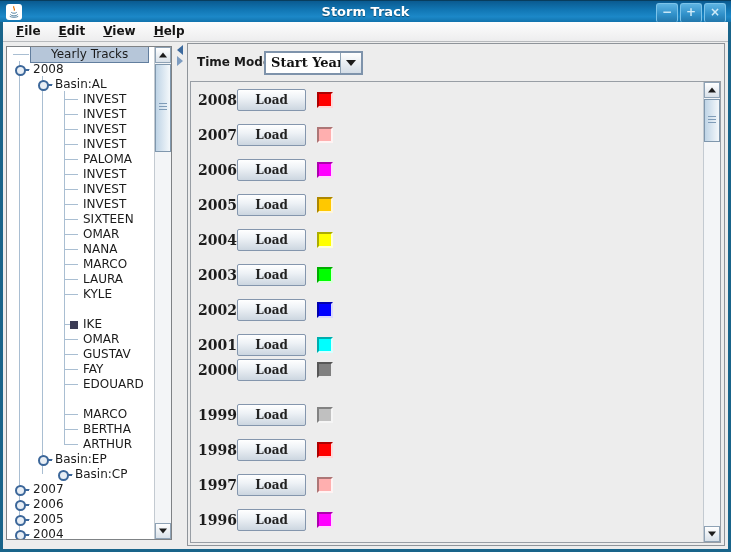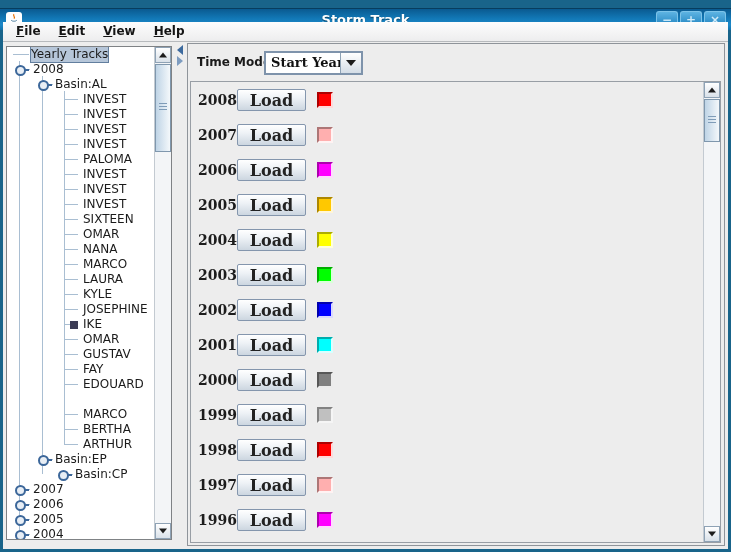--- a/index.html
+++ b/index.html
@@ -1,18 +1,18 @@
 <!DOCTYPE html>
 <html><head>
 <meta charset="utf-8">
 <style>
   html,body{margin:0;padding:0;background:#555;}
   #window{position:relative;width:731px;height:552px;background:#19648a;font-family:"DejaVu Sans","Liberation Sans",sans-serif;overflow:hidden;}
   
-  .titlebar{position:absolute;left:0;top:8px;width:731px;height:22px;
+  .titlebar{position:absolute;left:0;top:0;width:731px;height:22px;
     background:linear-gradient(180deg,#0a5a90 0%,#1278b6 45%,#1c88c8 75%,#1173ad 100%);
     border-top:1px solid #083d5e;box-sizing:border-box;}
   .java-icon{position:absolute;left:6px;top:3px;width:16px;height:16px;background:#fff;border-radius:3px;
     display:flex;align-items:center;justify-content:center;}
   .win-title{position:absolute;left:0;top:0;width:100%;height:22px;line-height:22px;text-align:center;
     color:#fff;font-weight:bold;font-size:13px;text-shadow:0 1px 1px rgba(0,0,0,.45);}
   .win-controls{position:absolute;right:5px;top:2px;display:flex;gap:2px;}
   .win-btn{width:22px;height:19px;border-radius:3px 3px 2px 2px;
     background:linear-gradient(180deg,#5db3e2 0%,#2f8fc8 60%,#2377ab 100%);
     border:1px solid #7cc3e9;border-bottom:none;box-sizing:border-box;
@@ -30,21 +30,21 @@
     border:1px solid #7f8285;box-sizing:border-box;overflow:hidden;}
   .tree-canvas{position:absolute;left:0;top:0;right:17px;bottom:0;overflow:hidden;}
   .tree-vline{position:absolute;width:1px;background:#a9bed2;}
   .tree-row{position:absolute;left:0;width:100%;height:15px;font-size:12px;color:#1b1b1b;line-height:15px;white-space:nowrap;cursor:default;}
   .tree-stub{position:absolute;top:7px;height:1px;background:#a9bed2;}
   .tree-handle{position:absolute;top:3px;width:7px;height:7px;border:2px solid #3c679a;border-radius:50%;
     background:#e8eef5;box-sizing:content-box;}
   .tree-handle::after{content:"";position:absolute;left:7px;top:2px;width:5px;height:2px;background:#3c679a;}
   .leaf-square{position:absolute;top:4px;width:8px;height:8px;background:#3c3c55;}
   .tree-label{position:absolute;top:0;}
-  .tree-row.selected .tree-label{background:#b6c6d9;border:1px solid #627e9e;margin:-1px 16px 0 -3px;padding:0 0;}
+  .tree-row.selected .tree-label{background:#b6c6d9;border:1px solid #627e9e;margin:-1px 16px 0 -3px;padding:0 20px;}
   
   .vscroll{position:absolute;right:0;top:0;bottom:0;width:17px;background:#f3f5f7;border-left:1px solid #c3cad1;box-sizing:border-box;}
   .sb-btn{position:absolute;left:0;width:16px;height:16px;background:linear-gradient(180deg,#ffffff,#d9e1e9);
     border:1px solid #8ea2b5;box-sizing:border-box;cursor:pointer;}
   .sb-btn.up{top:0;}
   .sb-btn.down{bottom:0;}
   .tri{position:absolute;left:50%;top:50%;width:0;height:0;transform:translate(-50%,-50%);}
   .tri.t-up{border-left:4px solid transparent;border-right:4px solid transparent;border-bottom:5px solid #1c1c1c;}
   .tri.t-down{border-left:4px solid transparent;border-right:4px solid transparent;border-top:5px solid #1c1c1c;}
   .sb-thumb{position:absolute;left:0;width:16px;background:linear-gradient(90deg,#bfd4e6,#f4f8fb);
@@ -67,21 +67,21 @@
     color:#111;line-height:20px;padding-left:5px;white-space:nowrap;overflow:hidden;}
   .combo-btn{width:20px;background:linear-gradient(180deg,#ffffff,#d4dde6);border-left:1px solid #8ea2b5;position:relative;}
   .combo-btn .tri.t-down{border-left-width:5px;border-right-width:5px;border-top-width:6px;}
   .list-box{position:absolute;left:2px;top:37px;width:531px;height:462px;border:1px solid #989ea5;
     box-sizing:border-box;background:#ededed;overflow:hidden;}
   .year-row{position:absolute;left:0;width:100%;height:35px;display:flex;align-items:center;}
   .year-label{position:absolute;left:7px;width:40px;font-family:"DejaVu Serif","Liberation Serif",serif;
     font-weight:bold;font-size:14px;color:#1c1c1c;}
   .load-btn{position:absolute;left:46px;width:69px;height:22px;border:1px solid #8496ad;border-radius:2px;
     background:linear-gradient(180deg,#ffffff 0%,#eef2f6 40%,#ccd6e0 100%);
-    font-family:"DejaVu Serif","Liberation Serif",serif;font-weight:bold;font-size:16px;color:#222;cursor:pointer;}
+    font-family:"DejaVu Serif","Liberation Serif",serif;font-weight:bold;font-size:12px;color:#222;cursor:pointer;}
   .chip{position:absolute;left:126px;width:16px;height:16px;box-sizing:border-box;
     border-top:2px solid rgba(0,0,0,.32);border-left:2px solid rgba(0,0,0,.32);
     border-bottom:2px solid rgba(255,255,255,.85);border-right:2px solid rgba(255,255,255,.85);}
 </style>
 </head>
 <body>
 
 <div id="window">
 
   <div class="titlebar">
@@ -192,25 +192,20 @@
   </div>
           <div class="tree-row" style="top: 225px;">
     <span class="tree-stub" style="left: 57px; width: 14px;"></span>
 
     <span class="tree-label" style="left: 76px;">LAURA</span>
   </div>
           <div class="tree-row" style="top: 240px;">
     <span class="tree-stub" style="left: 57px; width: 14px;"></span>
 
     <span class="tree-label" style="left: 76px;">KYLE</span>
-  </div>
-          <div class="tree-row" style="top: 255px;">
-    <span class="tree-stub" style="left: 57px; width: 14px;"></span>
-
-    <span class="tree-label" style="left: 76px;">JOSEPHINE</span>
   </div>
           <div class="tree-row" style="top: 270px;">
     <span class="tree-stub" style="left: 57px; width: 14px;"></span>
 
     <span class="leaf-square" style="display: block; left: 63px;"></span>
     <span class="tree-label" style="left: 76px;">IKE</span>
   </div>
           <div class="tree-row" style="top: 285px;">
     <span class="tree-stub" style="left: 57px; width: 14px;"></span>
 
@@ -341,21 +336,21 @@
           <div class="year-row" style="top: 210px;">
     <span class="year-label">2002</span>
     <button class="load-btn">Load</button>
     <span class="chip" style="background: rgb(0, 0, 255);"></span>
   </div>
           <div class="year-row" style="top: 245px;">
     <span class="year-label">2001</span>
     <button class="load-btn">Load</button>
     <span class="chip" style="background: rgb(0, 255, 255);"></span>
   </div>
-          <div class="year-row" style="top: 280px;">
+          <div class="year-row" style="top: 270px;">
     <span class="year-label">2000</span>
     <button class="load-btn">Load</button>
     <span class="chip" style="background: rgb(128, 128, 128);"></span>
   </div>
           <div class="year-row" style="top: 315px;">
     <span class="year-label">1999</span>
     <button class="load-btn">Load</button>
     <span class="chip" style="background: rgb(192, 192, 192);"></span>
   </div>
           <div class="year-row" style="top: 350px;">

